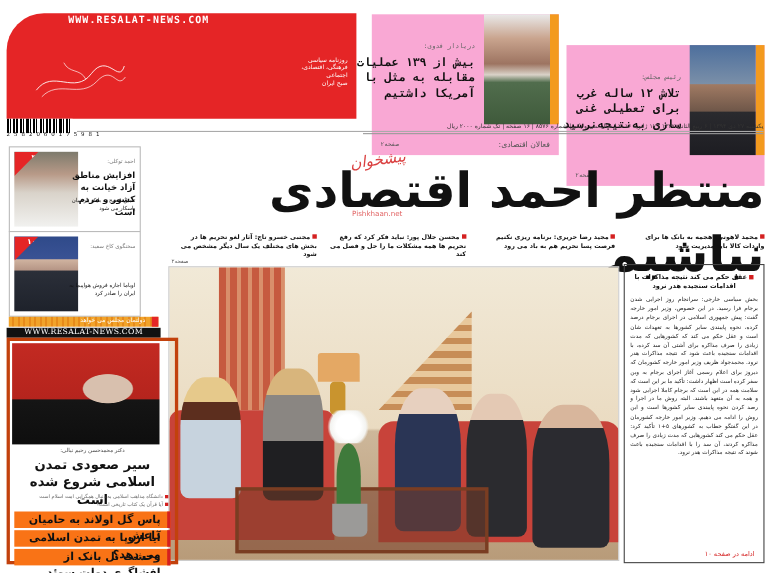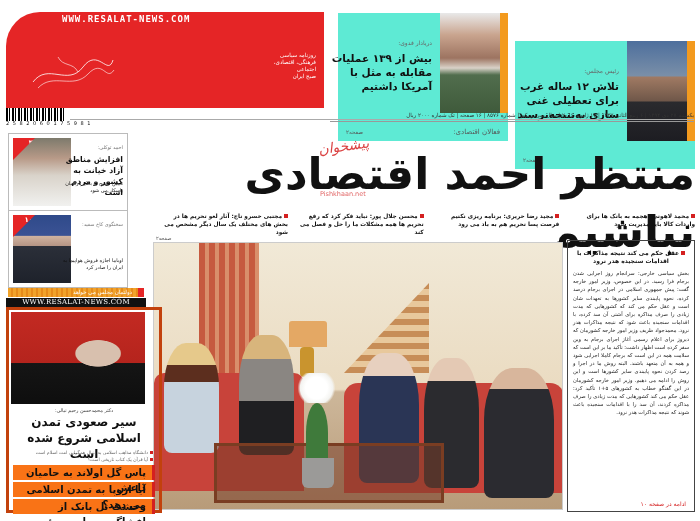--- a/index.html
+++ b/index.html
@@ -8,21 +8,21 @@
   .rtl { direction: rtl; }
 
   
   .masthead { position: absolute; left: 6px; top: 12px; width: 318px; height: 96px; background: #e52526; border-radius: 34px 0 0 0; overflow: hidden; }
   .mast-url { position: absolute; left: 56px; top: 2px; color: #fff; font-size: 9px; letter-spacing: 1px; font-weight: bold; font-family: "DejaVu Sans Mono", monospace; }
   .mast-logo { position: absolute; left: 12px; top: 14px; width: 300px; text-align: center; color: #fff; font-size: 74px; font-weight: bold; line-height: 86px; font-family: "DejaVu Sans", sans-serif; }
   .mast-tagline { position: absolute; right: 8px; top: 40px; color: #fff; font-size: 5.5px; line-height: 7px; text-align: right; width: 54px; }
   .mast-calligraphy { position: absolute; left: 22px; top: 40px; width: 90px; height: 40px; }
 
   
-  .teaser { position: absolute; top: 13px; height: 128px; background: #5eead4; }
+  .teaser { position: absolute; top: 13px; height: 128px; background: #f9a8d4; font-family: Liberation Mono, monospace; }
   .teaser .photo { position: absolute; right: 8px; top: 0; width: 60px; height: 100px; }
   .teaser .bar { position: absolute; right: 0; top: 0; width: 8px; height: 100px; background: #f39a1e; }
   .teaser .kicker { position: absolute; right: 76px; top: 26px; font-size: 6px; color: #666; }
   .teaser .title { position: absolute; right: 76px; top: 38px; width: 112px; font-size: 10.5px; font-weight: bold; line-height: 14px; text-align: right; }
   .teaser .page { position: absolute; left: 8px; bottom: 6px; font-size: 5.5px; color: #555; }
   .teaser-1 { left: 515px; width: 180px; margin-top: 28px; }
   .teaser-2 { left: 338px; width: 170px; }
   .photo-larijani { background: linear-gradient(180deg, #4d6f9d 0%, #7a8fa8 35%, #a07a63 36%, #6f5749 60%, #2a2a2e 61%, #1d1d22 100%); }
   .photo-fadavi { background: linear-gradient(180deg, #e9e9e9 0%, #c9a48e 22%, #9d7461 45%, #d9d2c8 55%, #516d4d 62%, #3f5a3b 100%); }
 

